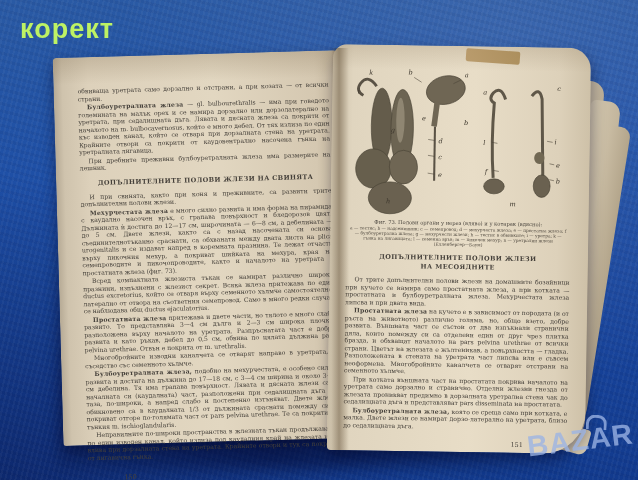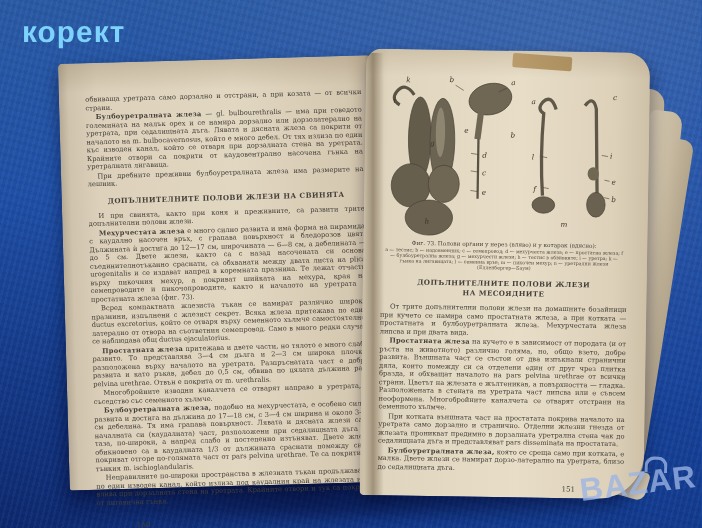--- a/index.html
+++ b/index.html
@@ -55,21 +55,21 @@
   .sec-heading{font-size:6.4px;font-weight:bold;text-align:center;letter-spacing:.4px;
       margin:7px 0 6px 0;line-height:8px;}
   .pageno{font-size:6.5px;margin-top:13px;}
   .pageno-left{margin-left:36px;}
   .pageno-right{text-align:right;margin-right:44px;margin-top:10px;}
 
   .figure-wrap{position:relative;width:234px;height:158px;margin:0 auto;}
   .fig-caption{font-size:5.2px;line-height:6px;text-align:center;margin:2px 4px 1px 4px;}
   .fig-legend{font-size:4.3px;line-height:5px;text-align:center;margin:0 2px 2px 2px;color:#514a40;}
 
-  .korekt{position:absolute;left:20px;top:14px;z-index:9;color:#7dd3fc;
+  .korekt{position:absolute;left:20px;top:14px;z-index:9;color:#bef264;
       font-family:"Liberation Sans", sans-serif;font-weight:bold;font-size:27px;letter-spacing:1px;}
   .bazar{position:absolute;left:527px;top:424px;z-index:9;transform:rotate(-7deg);
       font-family:"Liberation Sans", sans-serif;font-weight:bold;font-size:29px;letter-spacing:1px;
       color:rgba(155,180,228,0.78);}
   .bag-handle{position:absolute;left:61px;top:-7px;width:15px;height:12px;
       border:3px solid rgba(155,180,228,0.78);border-bottom:none;border-radius:9px 9px 0 0;
       transform:rotate(9deg);}
   svg text{font-family:"DejaVu Serif", serif;font-style:italic;font-size:7px;fill:#3c362c;}
 </style>
 </head>

